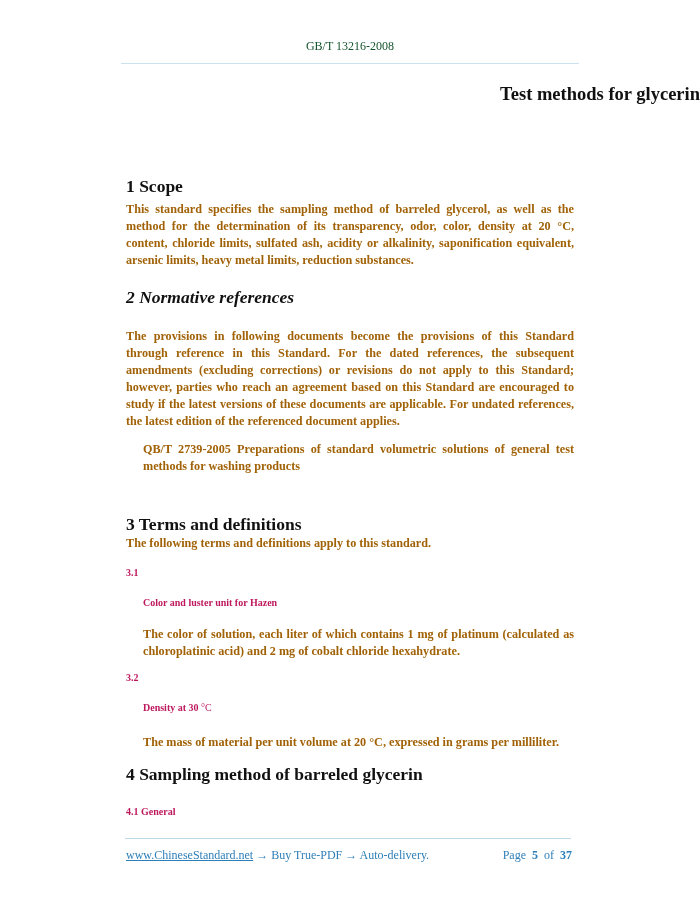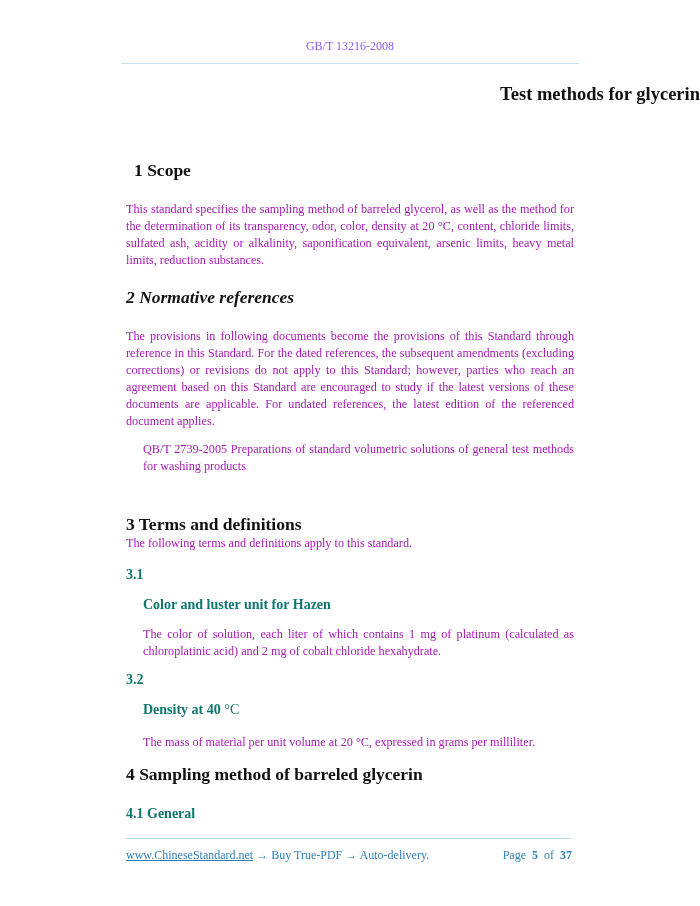--- a/index.html
+++ b/index.html
@@ -15,21 +15,21 @@
       font-family: "Liberation Serif", "DejaVu Serif", serif;
       color: #111111;
     }
     .page-header {
       position: absolute;
       top: 39px;
       left: 0;
       width: 700px;
       text-align: center;
       font-size: 12px;
-      color: #8b5cf6;
+      color: #14532d;
     }
     .header-rule {
       position: absolute;
       top: 63px;
       left: 121px;
       width: 458px;
       height: 0;
       border-top: 1px solid #c9e2ec;
     }
     .doc-title {
@@ -50,32 +50,33 @@
       color: #111;
       white-space: nowrap;
     }
     .para {
       position: absolute;
       left: 126px;
       width: 448px;
       font-size: 12.2px;
       line-height: 17px;
       text-align: justify;
-      color: #a21caf;
+      color: #a16207;
+      font-weight: bold;
     }
     .para.indent {
       left: 143px;
       width: 431px;
     }
     .label-bold {
       position: absolute;
       left: 126px;
-      font-size: 14px;
+      font-size: 10px;
       font-weight: bold;
-      color: #0f766e;
+      color: #be185d;
       white-space: nowrap;
     }
     .label-bold.indent {
       left: 143px;
     }
     .normal-tail {
       font-weight: normal;
     }
     .footer-rule {
       position: absolute;
@@ -109,39 +110,39 @@
     }
   </style>
 </head>
 <body>
 
 <div class="page-header">GB/T 13216-2008</div>
 <div class="header-rule"></div>
 
 <div class="doc-title">Test methods for glycerin</div>
 
-<div class="h1" style="top:160px;margin-left:8px;">1 Scope</div>
+<div class="h1" style="top:176px;">1 Scope</div>
 <div class="para" style="top:201px;">This standard specifies the sampling method of barreled glycerol, as well as the method for the determination of its transparency, odor, color, density at 20 °C, content, chloride limits, sulfated ash, acidity or alkalinity, saponification equivalent, arsenic limits, heavy metal limits, reduction substances.</div>
 
 <div class="h1" style="top:287px;font-style:italic;">2 Normative references</div>
 <div class="para" style="top:328px;">The provisions in following documents become the provisions of this Standard through reference in this Standard. For the dated references, the subsequent amendments (excluding corrections) or revisions do not apply to this Standard; however, parties who reach an agreement based on this Standard are encouraged to study if the latest versions of these documents are applicable. For undated references, the latest edition of the referenced document applies.</div>
 <div class="para indent" style="top:441px;">QB/T 2739-2005 Preparations of standard volumetric solutions of general test methods for washing products</div>
 
 <div class="h1" style="top:514px;">3 Terms and definitions</div>
 <div class="para" style="top:535px;">The following terms and definitions apply to this standard.</div>
 
 <div class="label-bold" style="top:567px;">3.1</div>
 <div class="label-bold indent" style="top:597px;">
   <span>Color and luster unit for Hazen</span><span class="normal-tail"></span>
 </div>
 <div class="para indent" style="top:626px;">The color of solution, each liter of which contains 1 mg of platinum (calculated as chloroplatinic acid) and 2 mg of cobalt chloride hexahydrate.</div>
 
 <div class="label-bold" style="top:672px;text-align:center;">3.2</div>
 <div class="label-bold indent" style="top:702px;">
-  <span>Density at 40</span><span class="normal-tail"> °C</span>
+  <span>Density at 30</span><span class="normal-tail"> °C</span>
 </div>
 <div class="para indent" style="top:706px;margin-top:28px;">The mass of material per unit volume at 20 °C, expressed in grams per milliliter.</div>
 
 <div class="h1" style="top:764px;">4 Sampling method of barreled glycerin</div>
 <div class="label-bold" style="top:806px;">4.1 General</div>
 
 <div class="footer-rule"></div>
 <div class="footer">
   <a>www.ChineseStandard.net</a><span> → Buy True-PDF → Auto-delivery.</span>
   <span class="page-info">

